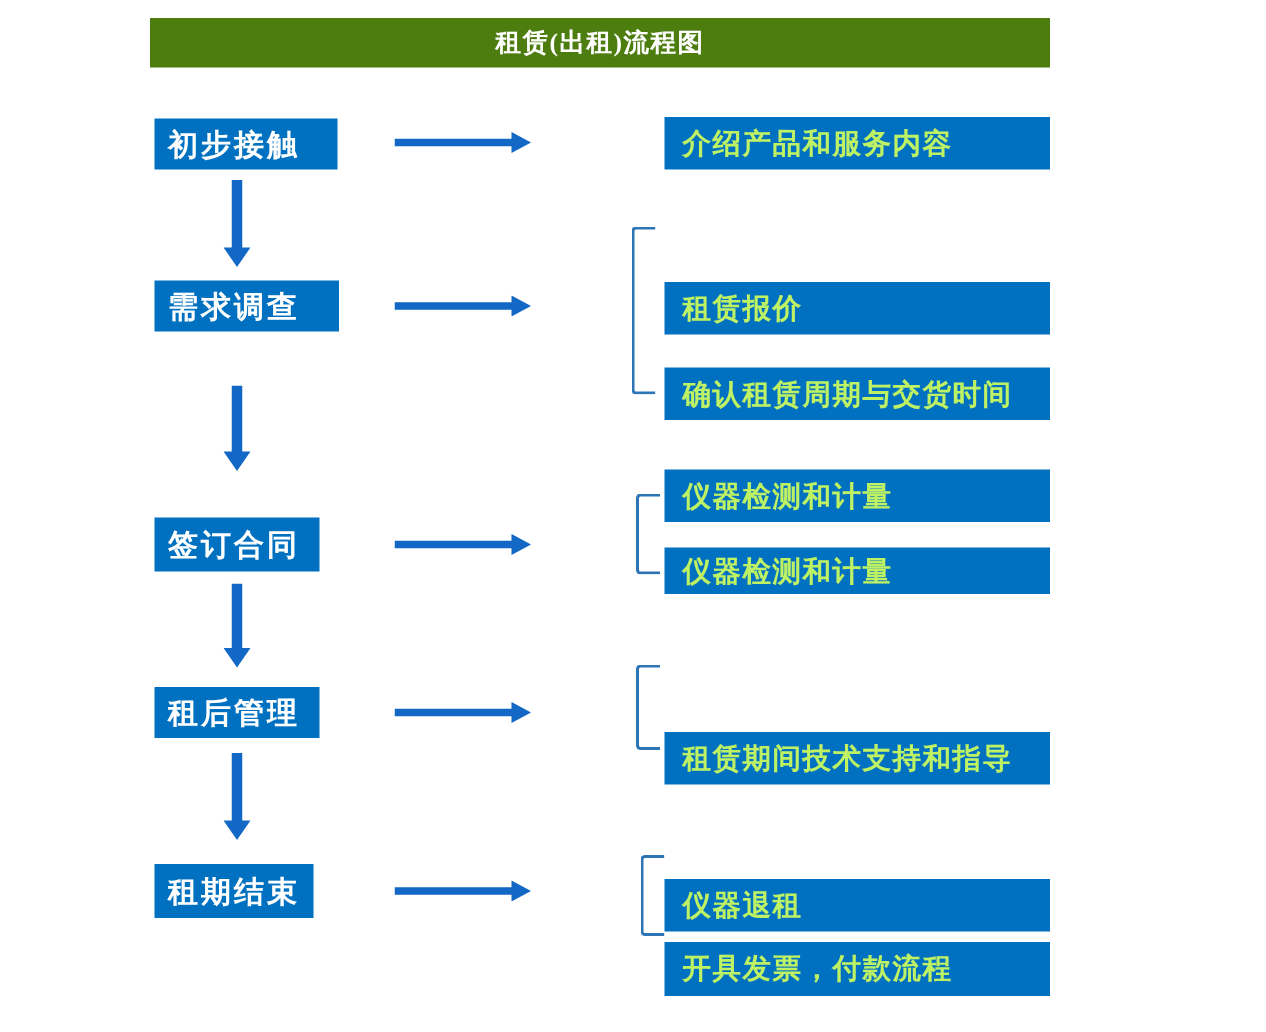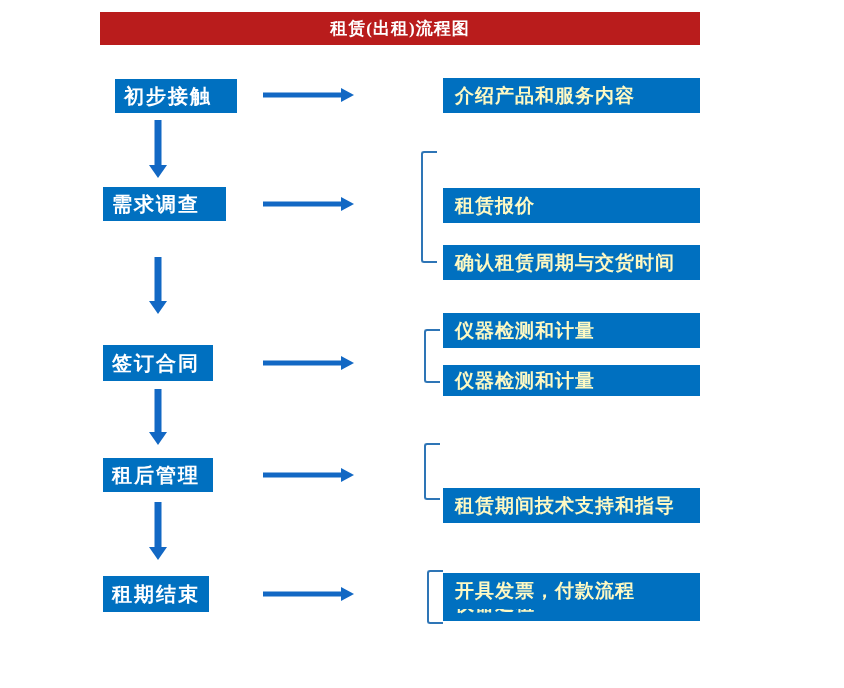--- a/index.html
+++ b/index.html
@@ -12,21 +12,21 @@
     position: relative;
     width: 844px;
     height: 688px;
     background: #ffffff;
     overflow: hidden;
   }
   .title-bar {
     position: absolute;
     left: 100px; top: 12px;
     width: 600px; height: 33px;
-    background: #b91c1c;
+    background: #4d7c0f;
     color: #ffffff;
     font-weight: bold;
     font-size: 17px;
     display: flex;
     align-items: center;
     justify-content: center;
     letter-spacing: 1px;
   }
   .step-box {
     position: absolute;
@@ -39,21 +39,21 @@
     align-items: center;
     padding-left: 9px;
     box-sizing: border-box;
     letter-spacing: 2px;
   }
   .detail-box {
     position: absolute;
     left: 443px;
     width: 257px;
     background: #0070C0;
-    color: #fef9c3;
+    color: #bef264;
     font-weight: bold;
     font-size: 19px;
     display: flex;
     align-items: center;
     padding-left: 12px;
     box-sizing: border-box;
     letter-spacing: 1px;
   }
   svg.harrow, svg.varrow {
     position: absolute;
@@ -74,21 +74,21 @@
     box-sizing: border-box;
   }
 </style>
 </head>
 <body>
 
 <div class="canvas">
 
   <div class="title-bar">租赁(出租)流程图</div>
 
-  <div class="step-box" style="top:79px; width:122px; height:34px;margin-left:12px;">初步接触</div>
+  <div class="step-box" style="top:79px; width:122px; height:34px;">初步接触</div>
   <div class="step-box" style="top:187px; width:123px; height:34px;">需求调查</div>
   <div class="step-box" style="top:345px; width:110px; height:36px;">签订合同</div>
   <div class="step-box" style="top:458px; width:110px; height:34px;">租后管理</div>
   <div class="step-box" style="top:576px; width:106px; height:36px;">租期结束</div>
 
   <svg class="varrow" style="left:149px; top:120px;" width="18" height="58" viewBox="0 0 18 58">
     <rect x="5.5" y="0" width="7" height="46"></rect>
     <polygon points="0,45 18,45 9,58"></polygon>
   </svg>
   <svg class="varrow" style="left:149px; top:257px;" width="18" height="57" viewBox="0 0 18 57">
@@ -130,15 +130,15 @@
   <div class="bracket" style="left:424px; top:443px; height:57px;"></div>
   <div class="bracket" style="left:427px; top:570px; height:54px;"></div>
 
   <div class="detail-box" style="top:78px; height:35px;">介绍产品和服务内容</div>
   <div class="detail-box" style="top:188px; height:35px;">租赁报价</div>
   <div class="detail-box" style="top:245px; height:35px;">确认租赁周期与交货时间</div>
   <div class="detail-box" style="top:313px; height:35px;">仪器检测和计量</div>
   <div class="detail-box" style="top:365px; height:31px;">仪器检测和计量</div>
   <div class="detail-box" style="top:488px; height:35px;">租赁期间技术支持和指导</div>
   <div class="detail-box" style="top:558px; height:35px;margin-top:28px;">仪器退租</div>
-  <div class="detail-box" style="top:573px; height:36px;">开具发票，付款流程</div>
+  <div class="detail-box" style="top:628px; height:36px;">开具发票，付款流程</div>
 
 </div>
 
 </body></html>

